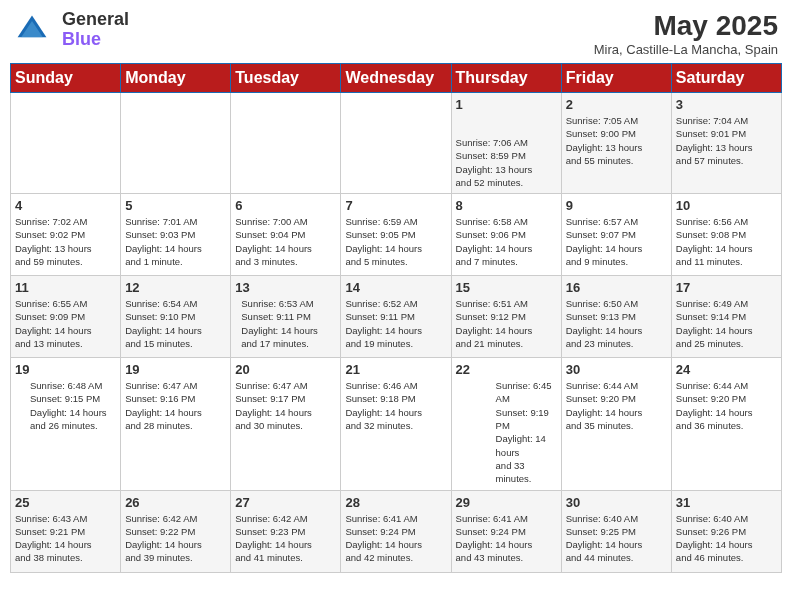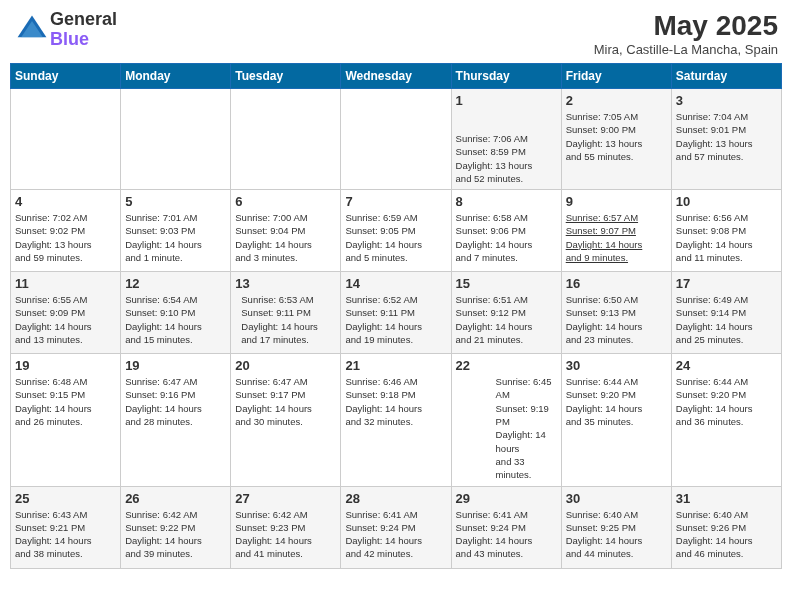--- a/index.html
+++ b/index.html
@@ -13,21 +13,21 @@
     .header {
       display: flex;
       justify-content: space-between;
       align-items: flex-start;
       margin-bottom: 6px;
       padding: 0 4px;
     }
     .logo {
       display: flex;
       align-items: center;
-      gap: 0;
+      gap: 12px;
     }
     .logo-text {
       font-size: 18px;
       font-weight: bold;
       line-height: 1.1;
     }
     .logo-text .general { color: #333; }
     .logo-text .blue { color: #8b5cf6; }
     .logo-icon {
       width: 36px;
@@ -44,23 +44,23 @@
     .subtitle {
       font-size: 13px;
       color: #444;
     }
     table {
       width: 100%;
       border-collapse: collapse;
       table-layout: fixed;
     }
     thead th {
-      background-color: #0369a1;
+      background-color: #b91c1c;
       color: #fff;
-      font-size: 12px;
+      font-size: 16px;
       font-weight: bold;
       padding: 5px 4px;
       text-align: left;
       border: 1px solid #1a6bb5;
     }
     tbody td {
       border: 1px solid #ccc;
       vertical-align: top;
       padding: 4px 4px;
       font-size: 10px;
@@ -178,21 +178,21 @@
         </td>
         <td>
           <span class="day-num">8</span>
           <div class="cell-info" style="white-space: pre-line;">Sunrise: 6:58 AM
 Sunset: 9:06 PM
 Daylight: 14 hours
 and 7 minutes.</div>
         </td>
         <td>
           <span class="day-num">9</span>
-          <div class="cell-info" style="white-space: pre-line; text-decoration: underline;">Sunrise: 6:57 AM
+          <div class="cell-info" style="white-space: pre-line;">Sunrise: 6:57 AM
 Sunset: 9:07 PM
 Daylight: 14 hours
 and 9 minutes.</div>
         </td>
         <td>
           <span class="day-num">10</span>
           <div class="cell-info" style="white-space: pre-line;">Sunrise: 6:56 AM
 Sunset: 9:08 PM
 Daylight: 14 hours
 and 11 minutes.</div>
@@ -245,21 +245,21 @@
           <span class="day-num">17</span>
           <div class="cell-info" style="white-space: pre-line;">Sunrise: 6:49 AM
 Sunset: 9:14 PM
 Daylight: 14 hours
 and 25 minutes.</div>
         </td>
       </tr>
       <tr>
         <td>
           <span class="day-num">19</span>
-          <div class="cell-info" style="white-space: pre-line;">Sunrise: 6:48 AM
+          <div class="cell-info" style="white-space: pre-line; margin-left: 15px;">Sunrise: 6:48 AM
 Sunset: 9:15 PM
 Daylight: 14 hours
 and 26 minutes.</div>
         </td>
         <td>
           <span class="day-num">19</span>
           <div class="cell-info" style="white-space: pre-line;">Sunrise: 6:47 AM
 Sunset: 9:16 PM
 Daylight: 14 hours
 and 28 minutes.</div>

